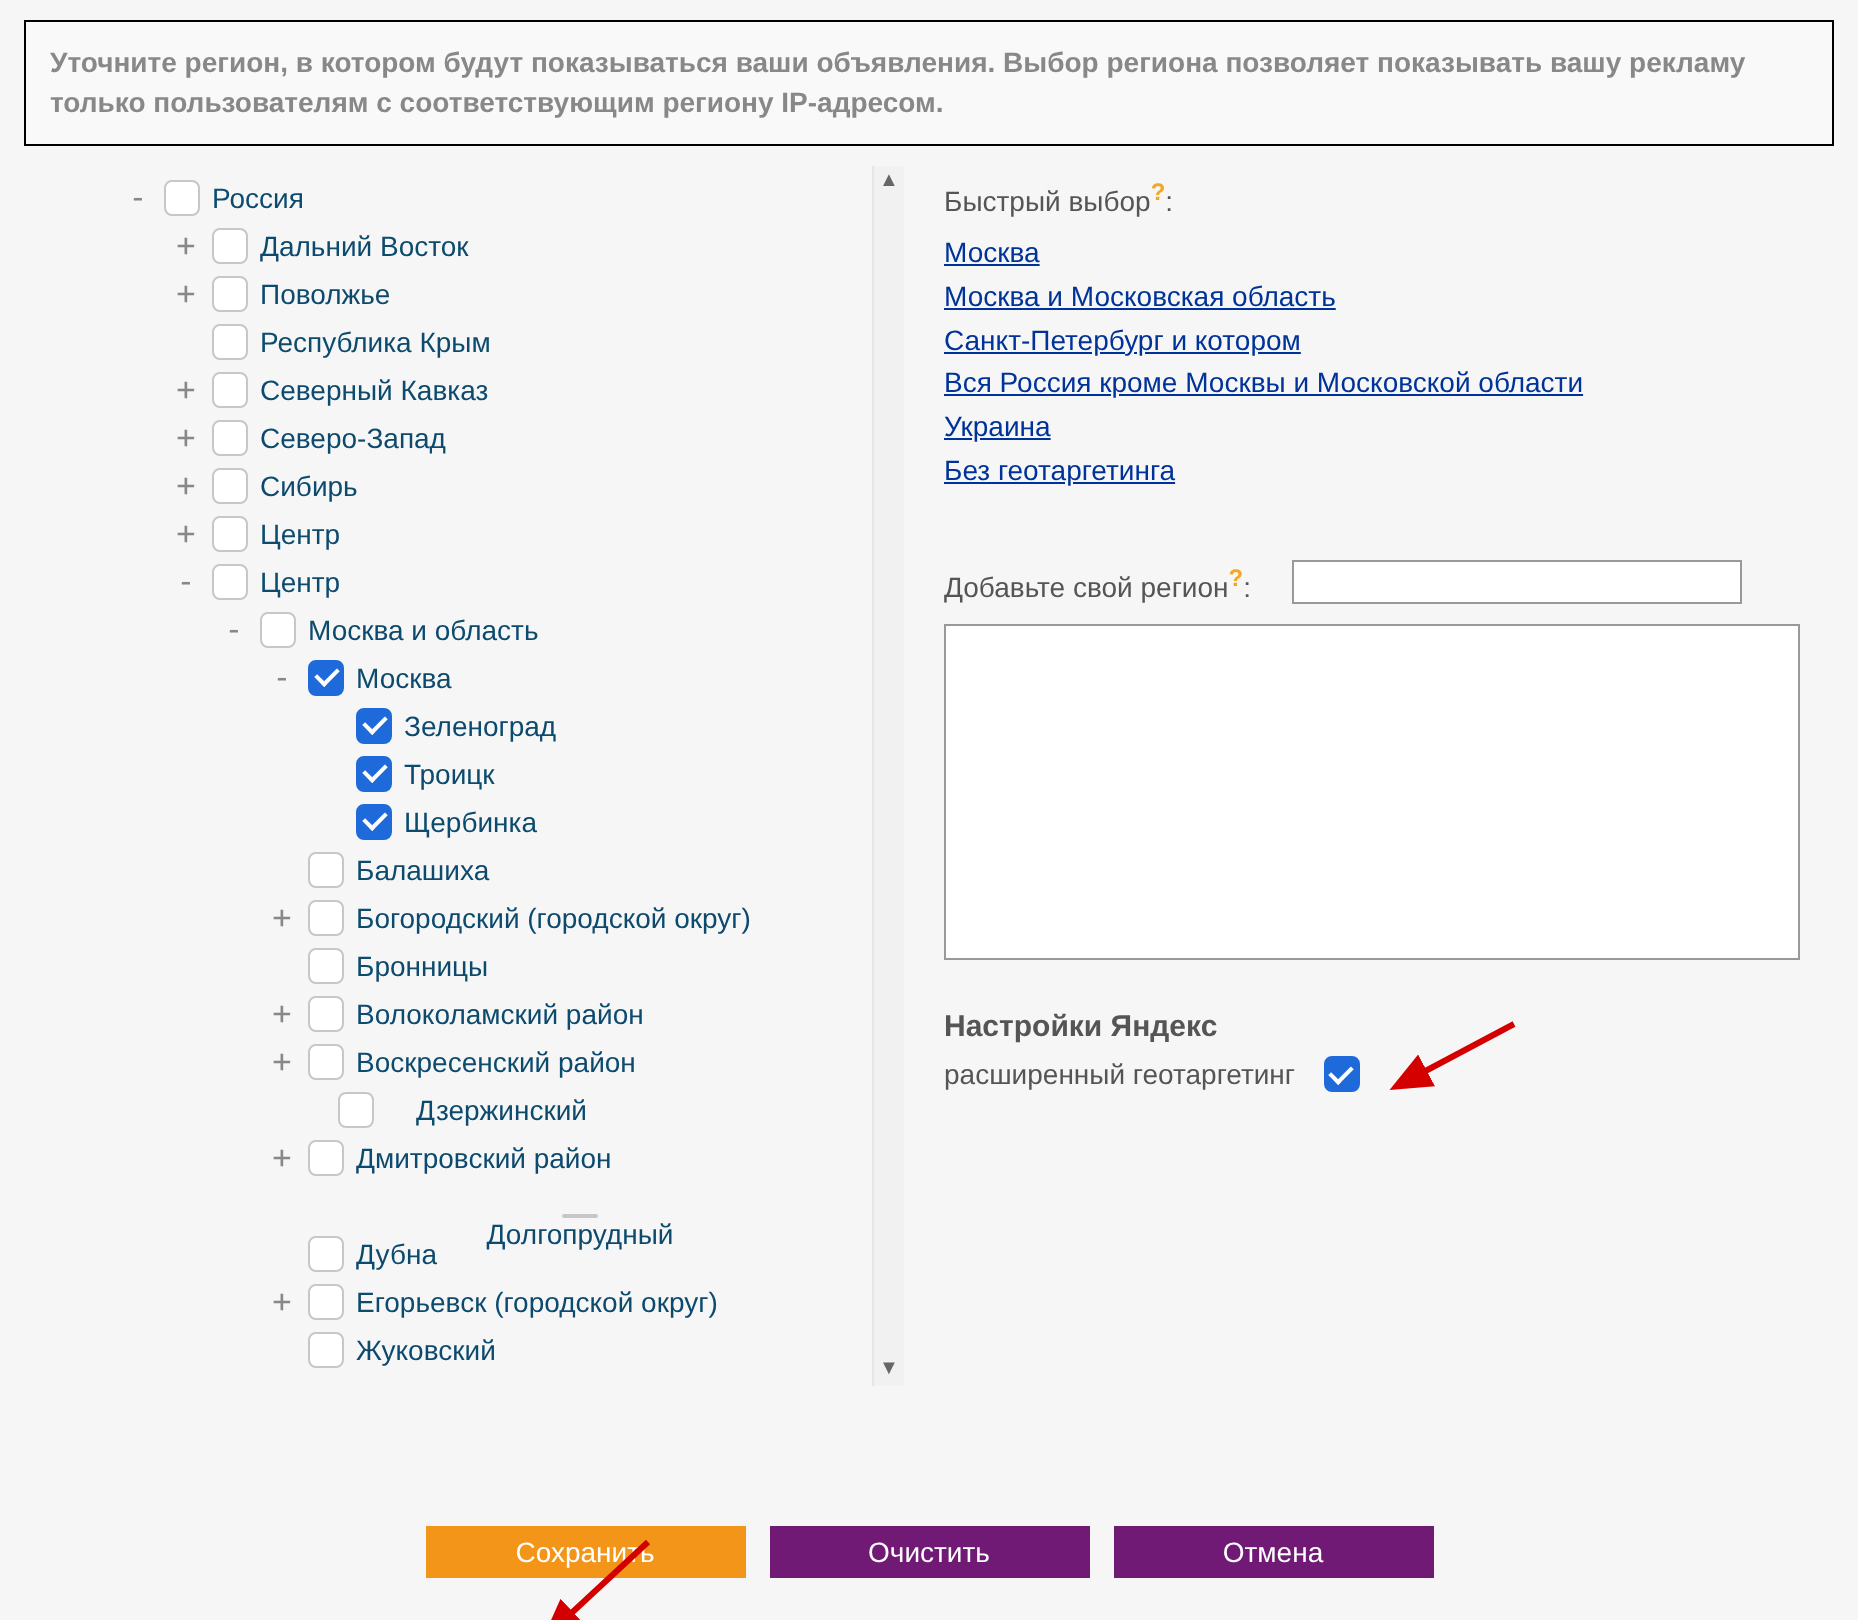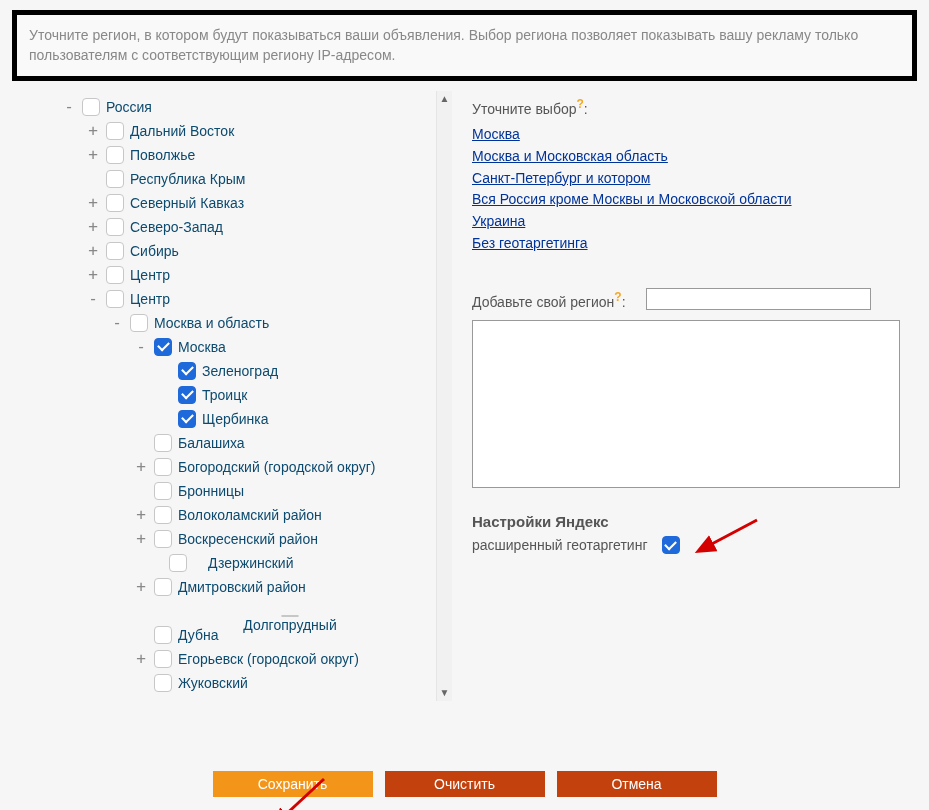--- a/index.html
+++ b/index.html
@@ -5,26 +5,27 @@
   * { box-sizing: border-box; margin: 0; padding: 0; }
   body {
     font-family: Arial, Helvetica, sans-serif;
     font-size: 14px;
     color: #555;
     background: #f6f6f6;
     padding: 10px 12px 30px 12px;
     width: 929px;
   }
   .info-box {
-    border: 5px solid #000000;
+    border: 1px solid #000000;
     background: #f9f9f9;
     padding: 10px 12px;
     color: #888;
     line-height: 1.45;
     margin-bottom: 10px;
+    font-weight: bold;
   }
   .main-row {
     display: flex;
     gap: 20px;
     align-items: stretch;
   }
   .tree-wrap {
     position: relative;
     width: 440px;
     height: 610px;
@@ -169,21 +170,21 @@
   }
   .btn {
     width: 160px;
     height: 26px;
     border: none;
     color: #fff;
     font-size: 14px;
     cursor:pointer;
   }
   .btn-primary { background:#f39518; }
-  .btn-secondary { background:#c2410c; }
+  .btn-secondary { background:#701a75; }
   .arrow-annot {
     position:absolute;
     pointer-events:none;
   }
   .arrow-annot svg { overflow:visible; }
 </style>
 </head>
 <body>
 
 <div class="info-box">Уточните регион, в котором будут показываться ваши объявления. Выбор региона позволяет показывать вашу рекламу только пользователям с соответствующим региону IP-адресом.</div>
@@ -319,21 +320,21 @@
         </div>
       </div>
     <div class="scrollbar">
       <div class="scroll-arrow">▲</div>
       <div class="scroll-arrow">▼</div>
     </div>
   </div>
 
   <div class="right-col">
     <div class="qs-title">
-      <span>Уточните выбор</span><span class="help">?</span><span>:</span>
+      <span>Быстрый выбор</span><span class="help">?</span><span>:</span>
     </div>
     <div class="quick-links" id="quick-links">
         <a>Москва</a>
         <a>Москва и Московская область</a>
         <a>Санкт-Петербург и котором</a>
         <a>Вся Россия кроме Москвы и Московской области</a>
         <a>Украина</a>
         <a>Без геотаргетинга</a>
       </div>
 

